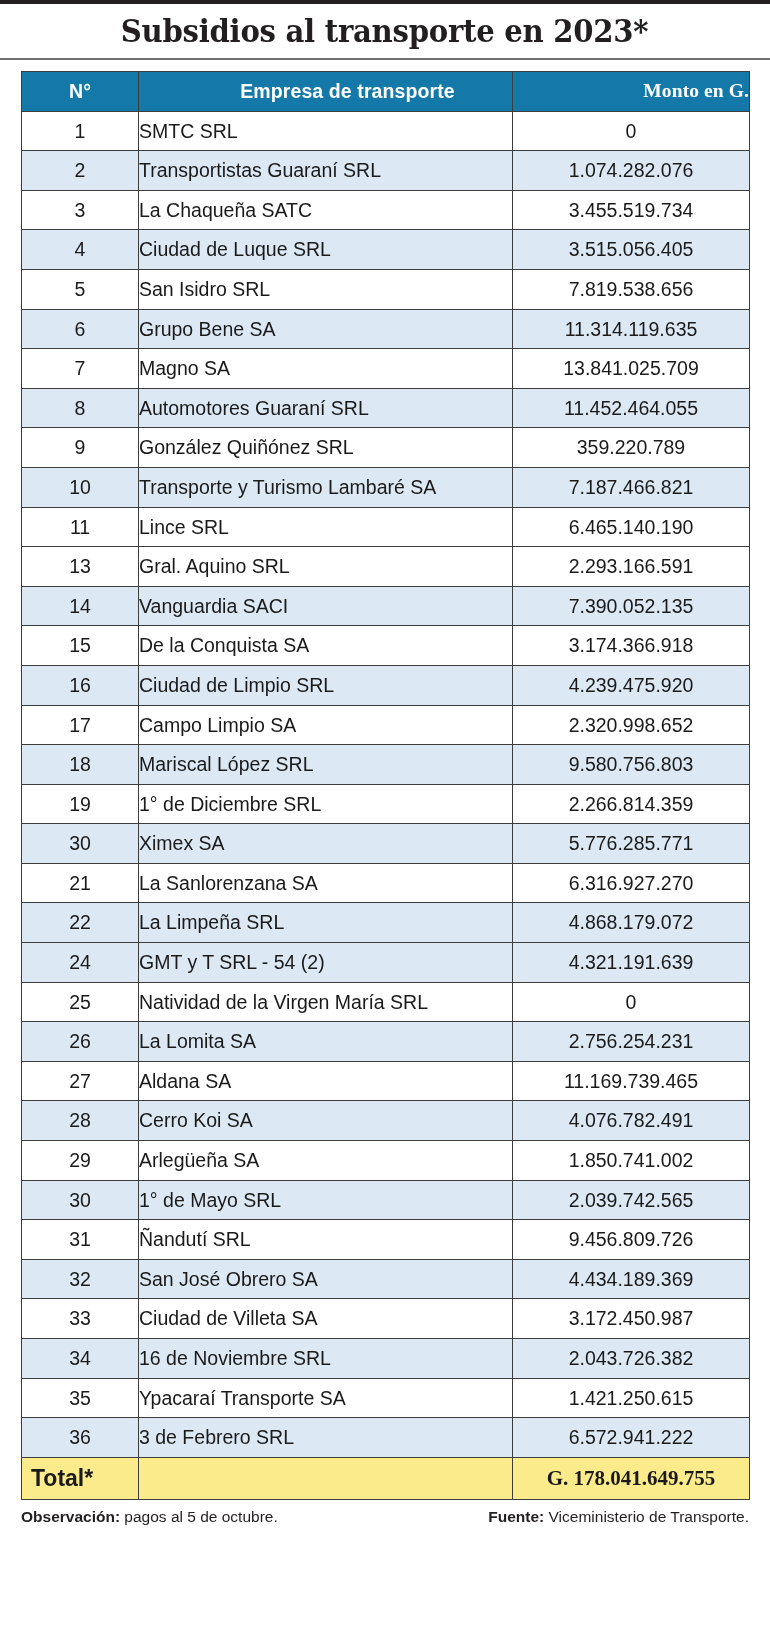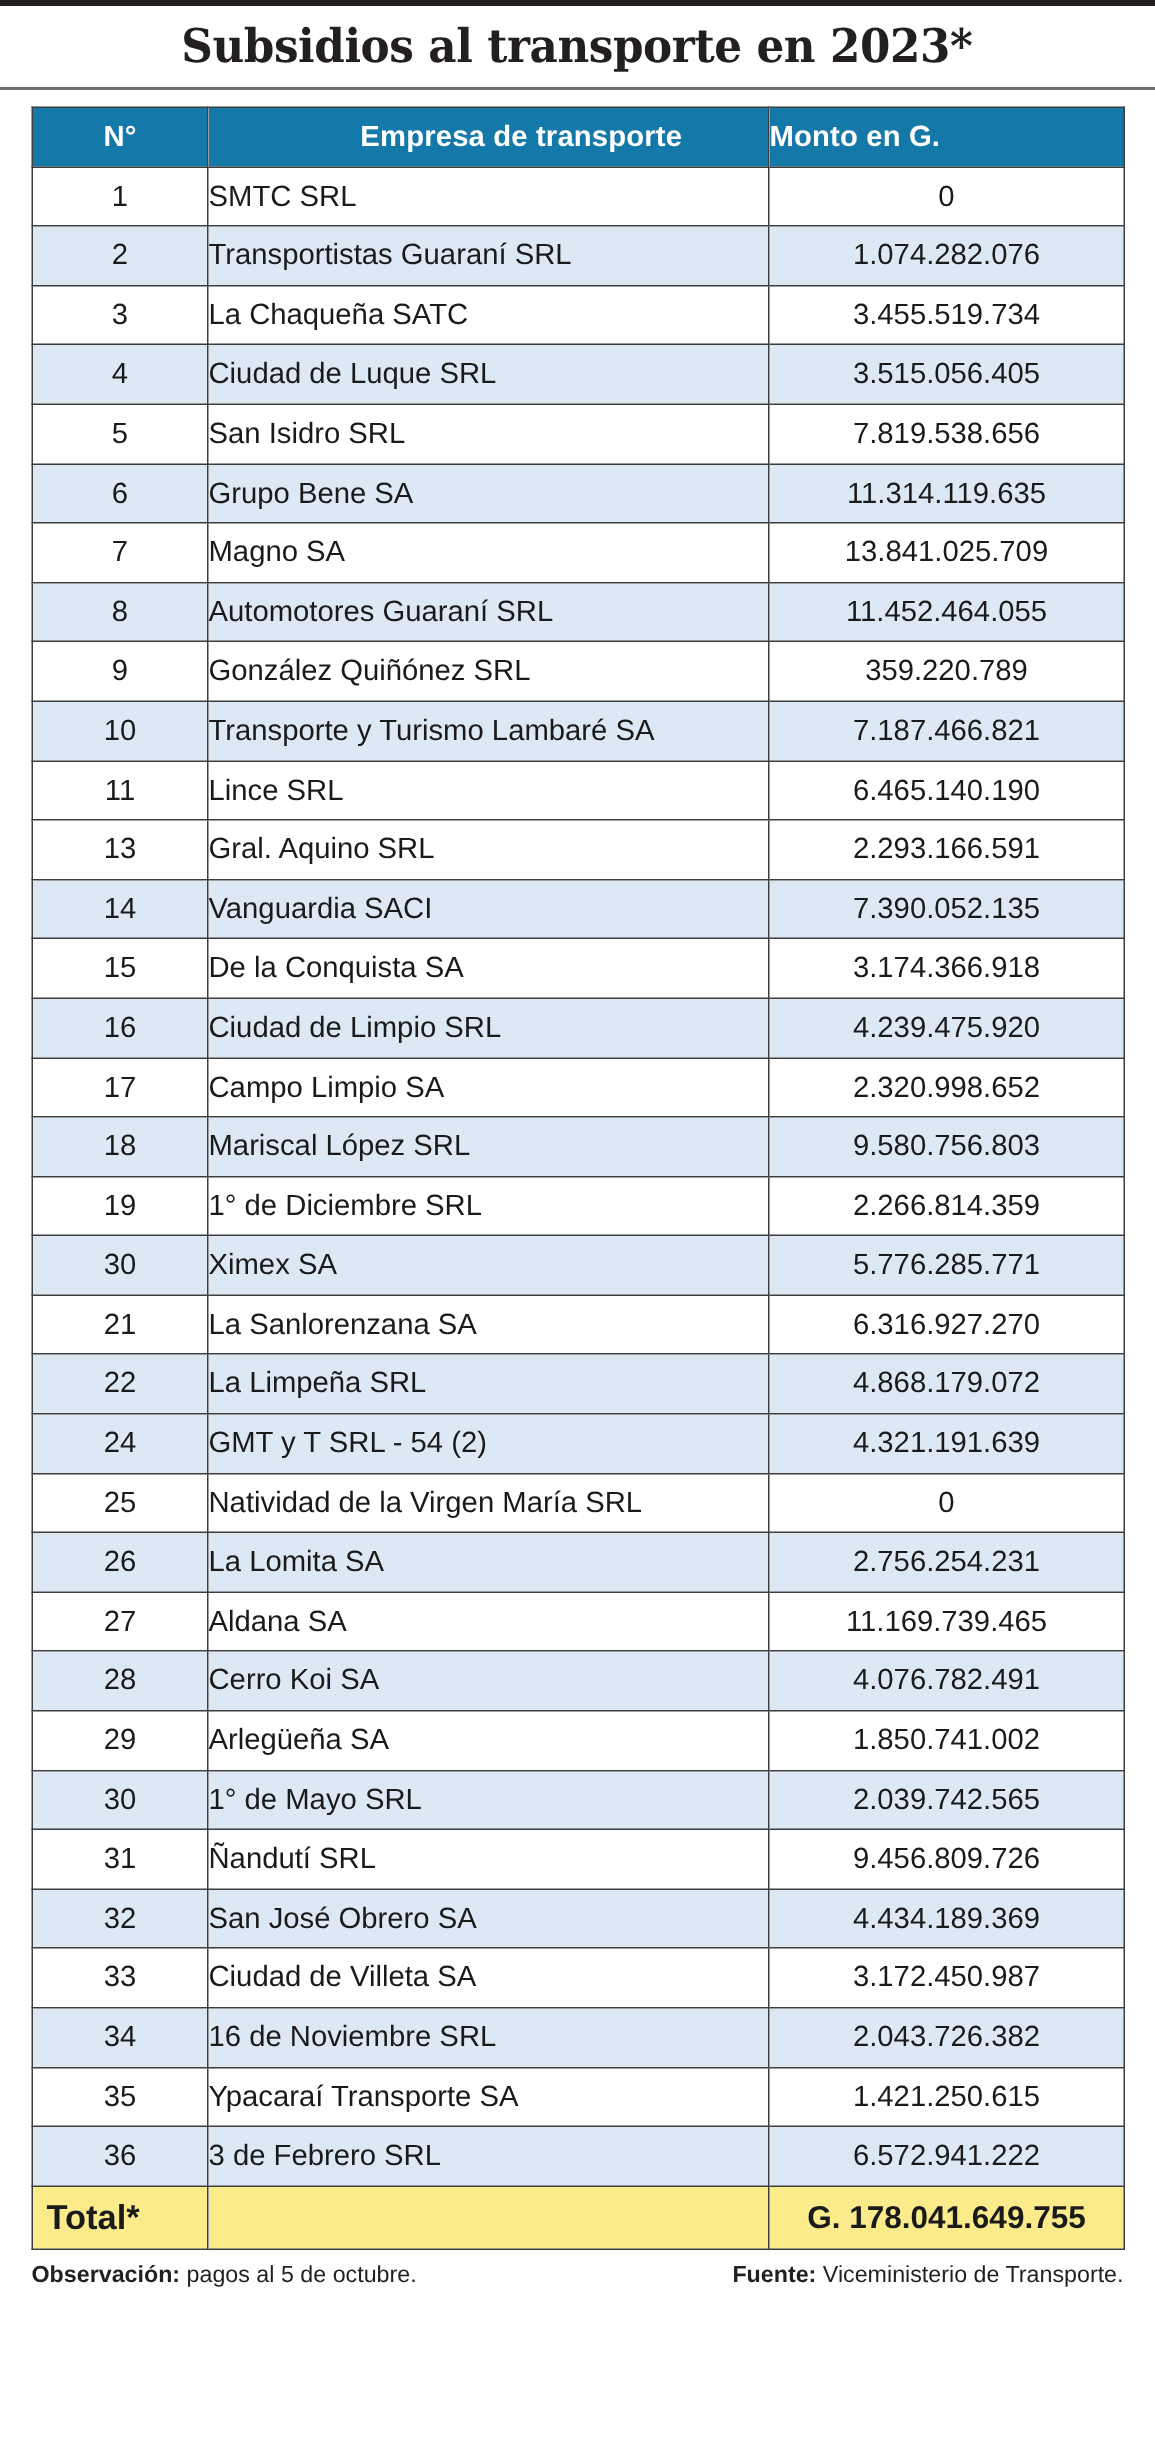--- a/index.html
+++ b/index.html
@@ -100,21 +100,21 @@
     color: #ffffff;
     font-weight: bold;
     font-size: 20px;
     text-align: center;
     height: 37px;
     line-height: 37px;
     letter-spacing: 0.1px;
   }
   thead th.h-num   { text-align: center; }
   thead th.h-name  { text-align: center; padding-left: 44px; }
-  thead th.h-amt   { text-align: left; }
+  thead th.h-amt   { text-align: right; font-family: Liberation Serif, serif; }
 
   tbody tr.row-even td { background: #ffffff; }
   tbody tr.row-odd  td { background: #dce9f5; }
 
   td.cell-num {
     text-align: center;
     font-size: 20px;
   }
   td.cell-name {
     text-align: left;
@@ -135,20 +135,21 @@
   tr.total-row td.total-label {
     text-align: left;
     padding-left: 9px;
     font-size: 23px;
     margin-top: 13px;
   }
   tr.total-row td.total-blank { }
   tr.total-row td.total-amount {
     text-align: center;
     font-size: 21px;
+    font-family: Liberation Serif, serif;
   }
 
   
   .footer {
     position: absolute;
     left: 21px;
     width: 728px;
     top: 1508px;
     display: flex;
     justify-content: space-between;

